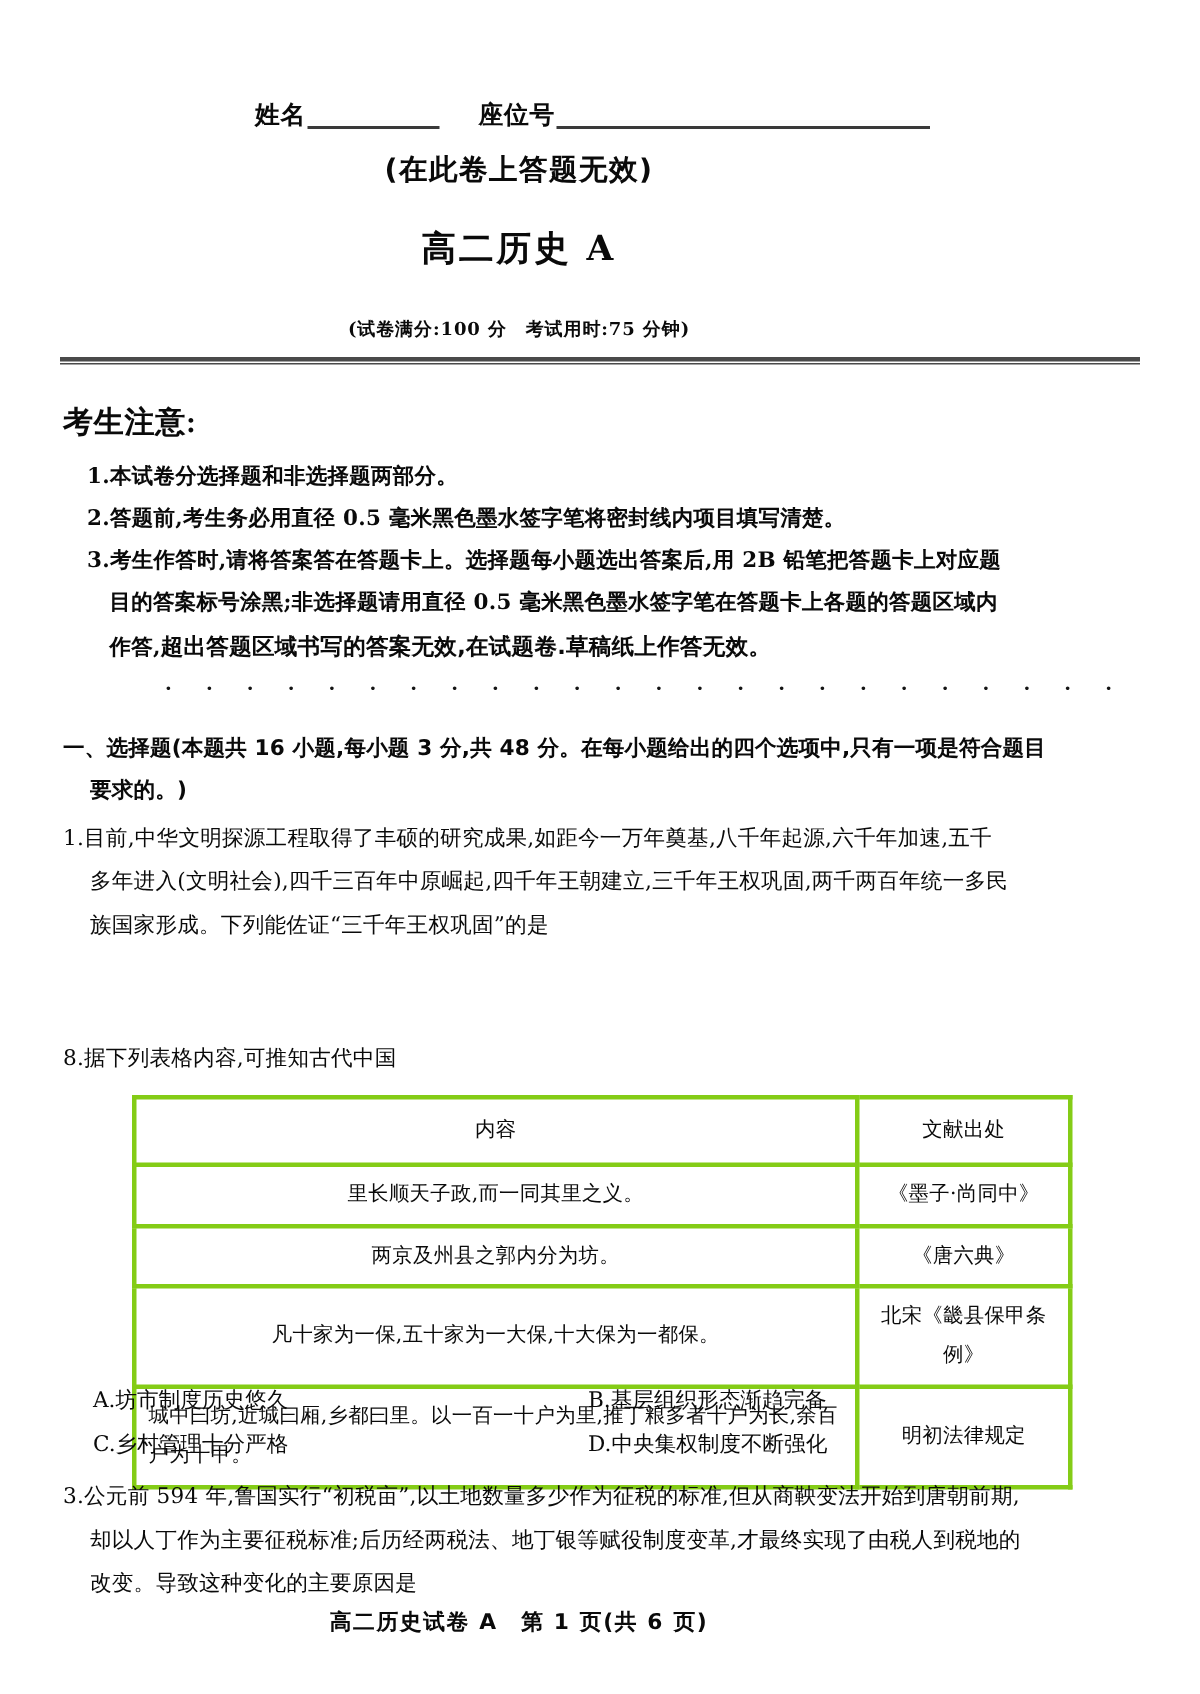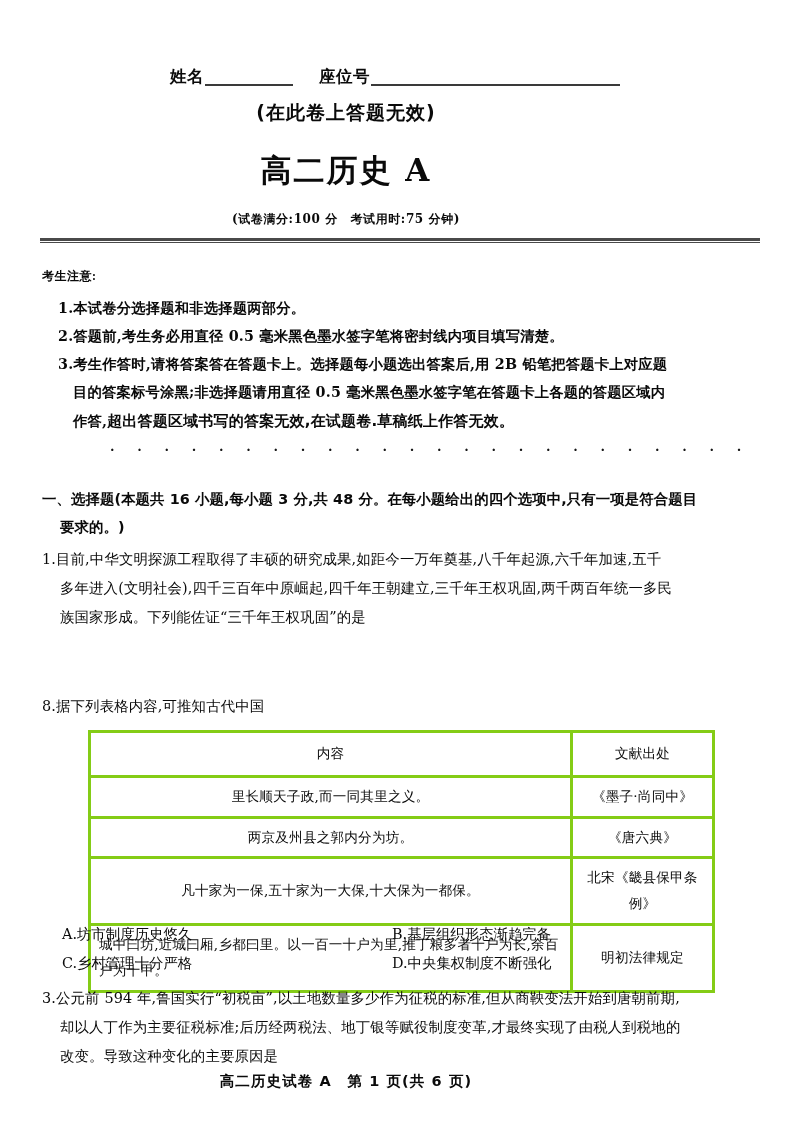--- a/index.html
+++ b/index.html
@@ -60,21 +60,21 @@
     font-size: 19px;
     font-weight: bold;
     letter-spacing: 1px;
     font-family: "DejaVu Sans", "Liberation Sans", sans-serif;
   }
   .main-title {
     position: absolute;
     top: 150px;
     left: 0; right: 0;
     text-align: center;
-    font-size: 31px;
+    font-size: 23px;
     font-weight: bold;
     letter-spacing: 2px;
     font-family: "DejaVu Serif", "Liberation Serif", serif;
   }
   .exam-meta {
     position: absolute;
     top: 211px;
     left: 0; right: 0;
     text-align: center;
     font-size: 12px;
@@ -94,21 +94,21 @@
   }
 
   
   .notice {
     position: absolute;
     left: 42px;
     top: 268px;
     width: 716px;
   }
   .notice-title {
-    font-size: 12px;
+    font-size: 20px;
     font-weight: bold;
     letter-spacing: 0.5px;
     font-family: Liberation Serif, serif;
     margin-bottom: 10px;
   }
   .notice-item {
     font-size: 14.3px;
     font-weight: bold;
     line-height: 1.95;
     letter-spacing: 0.2px;

